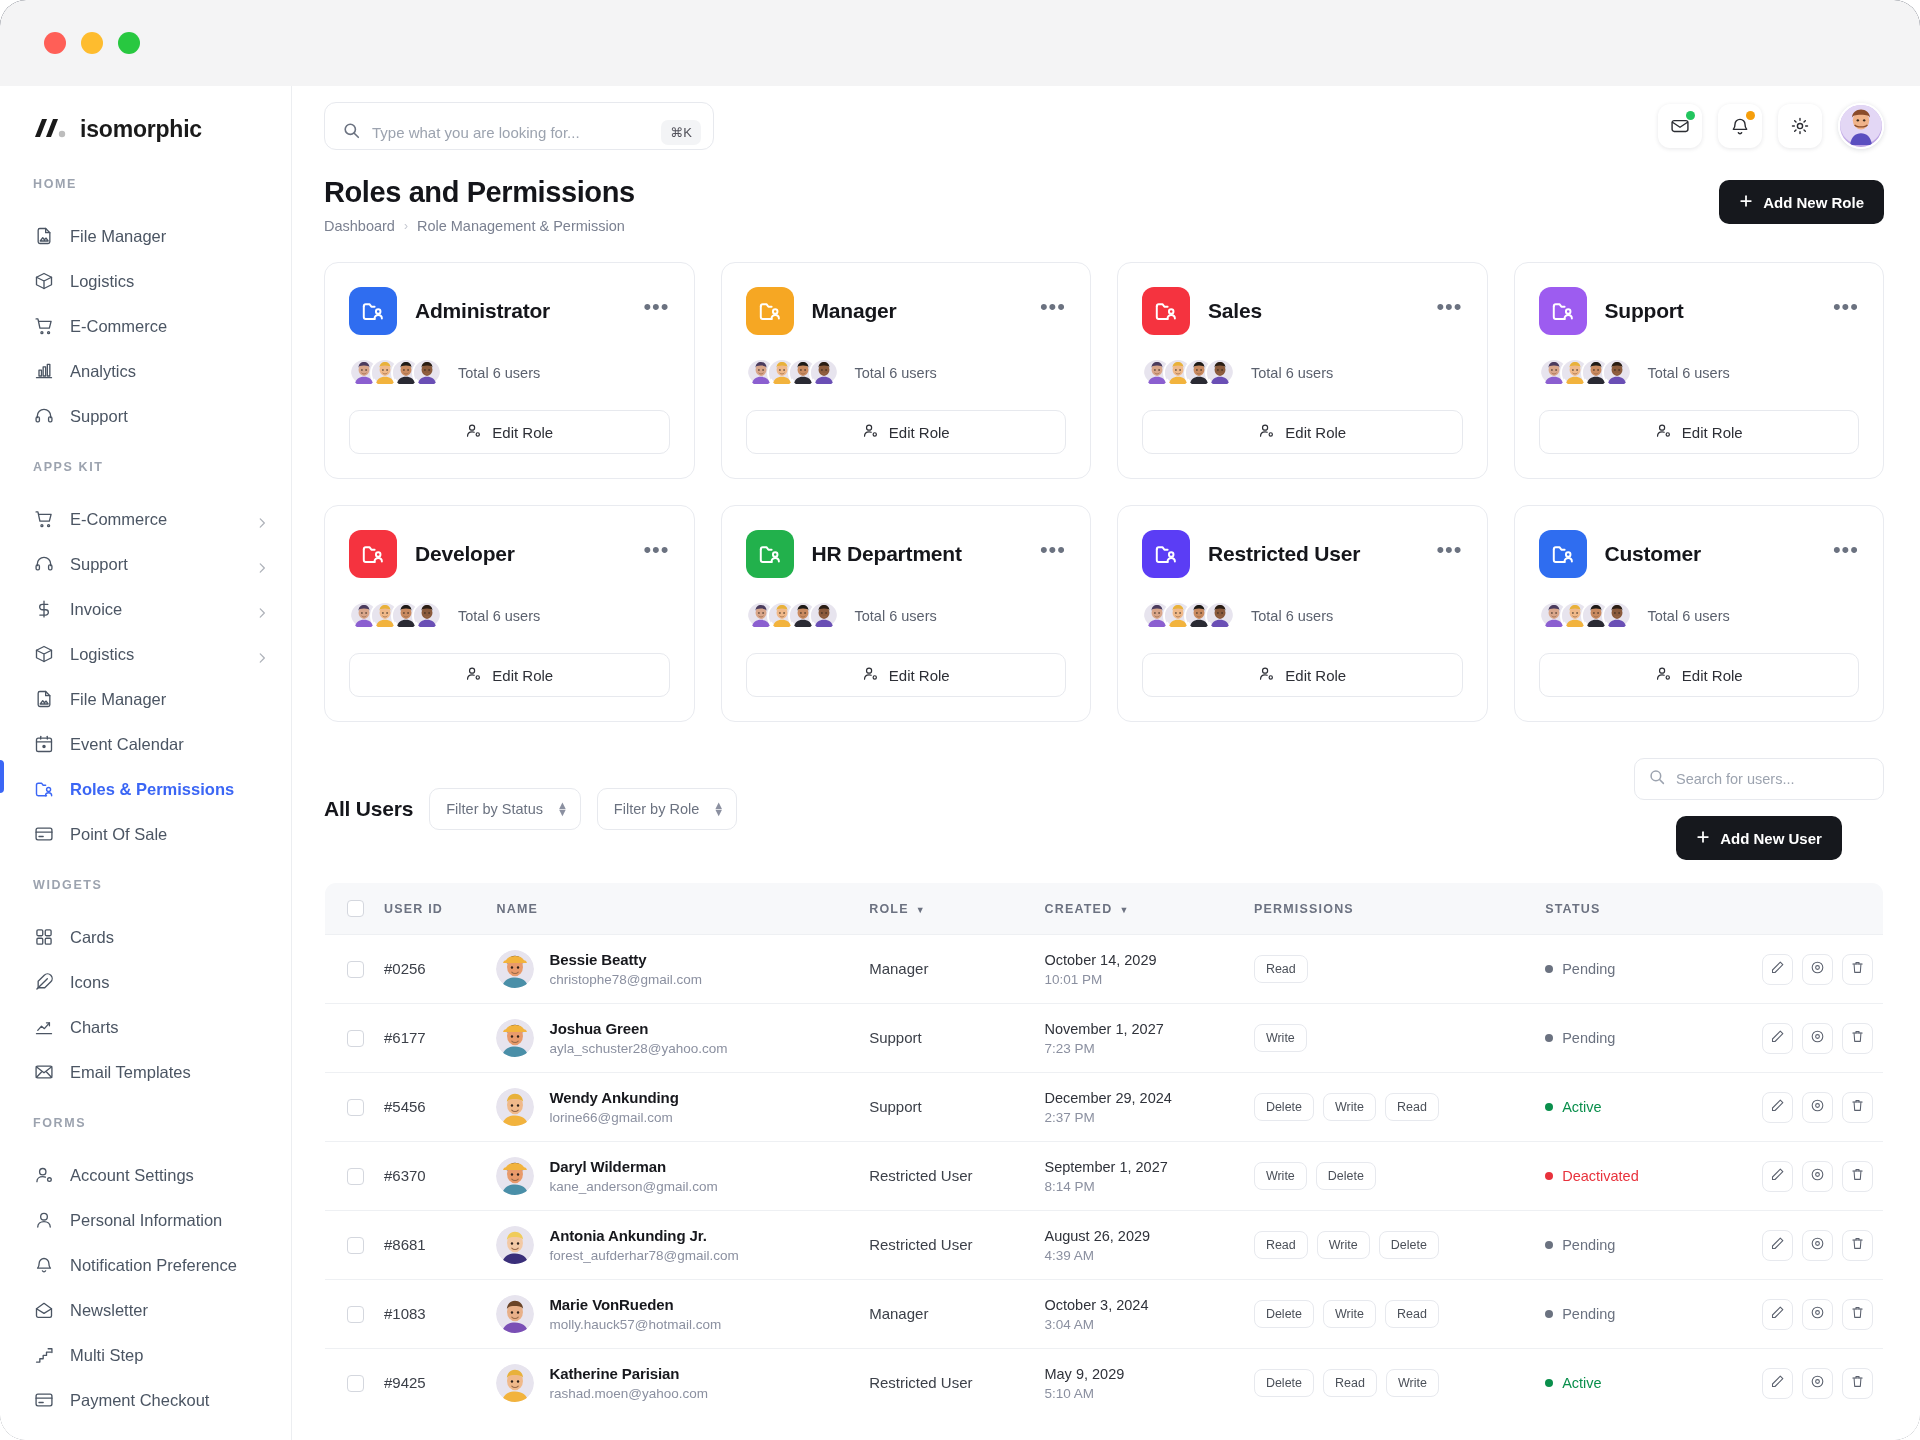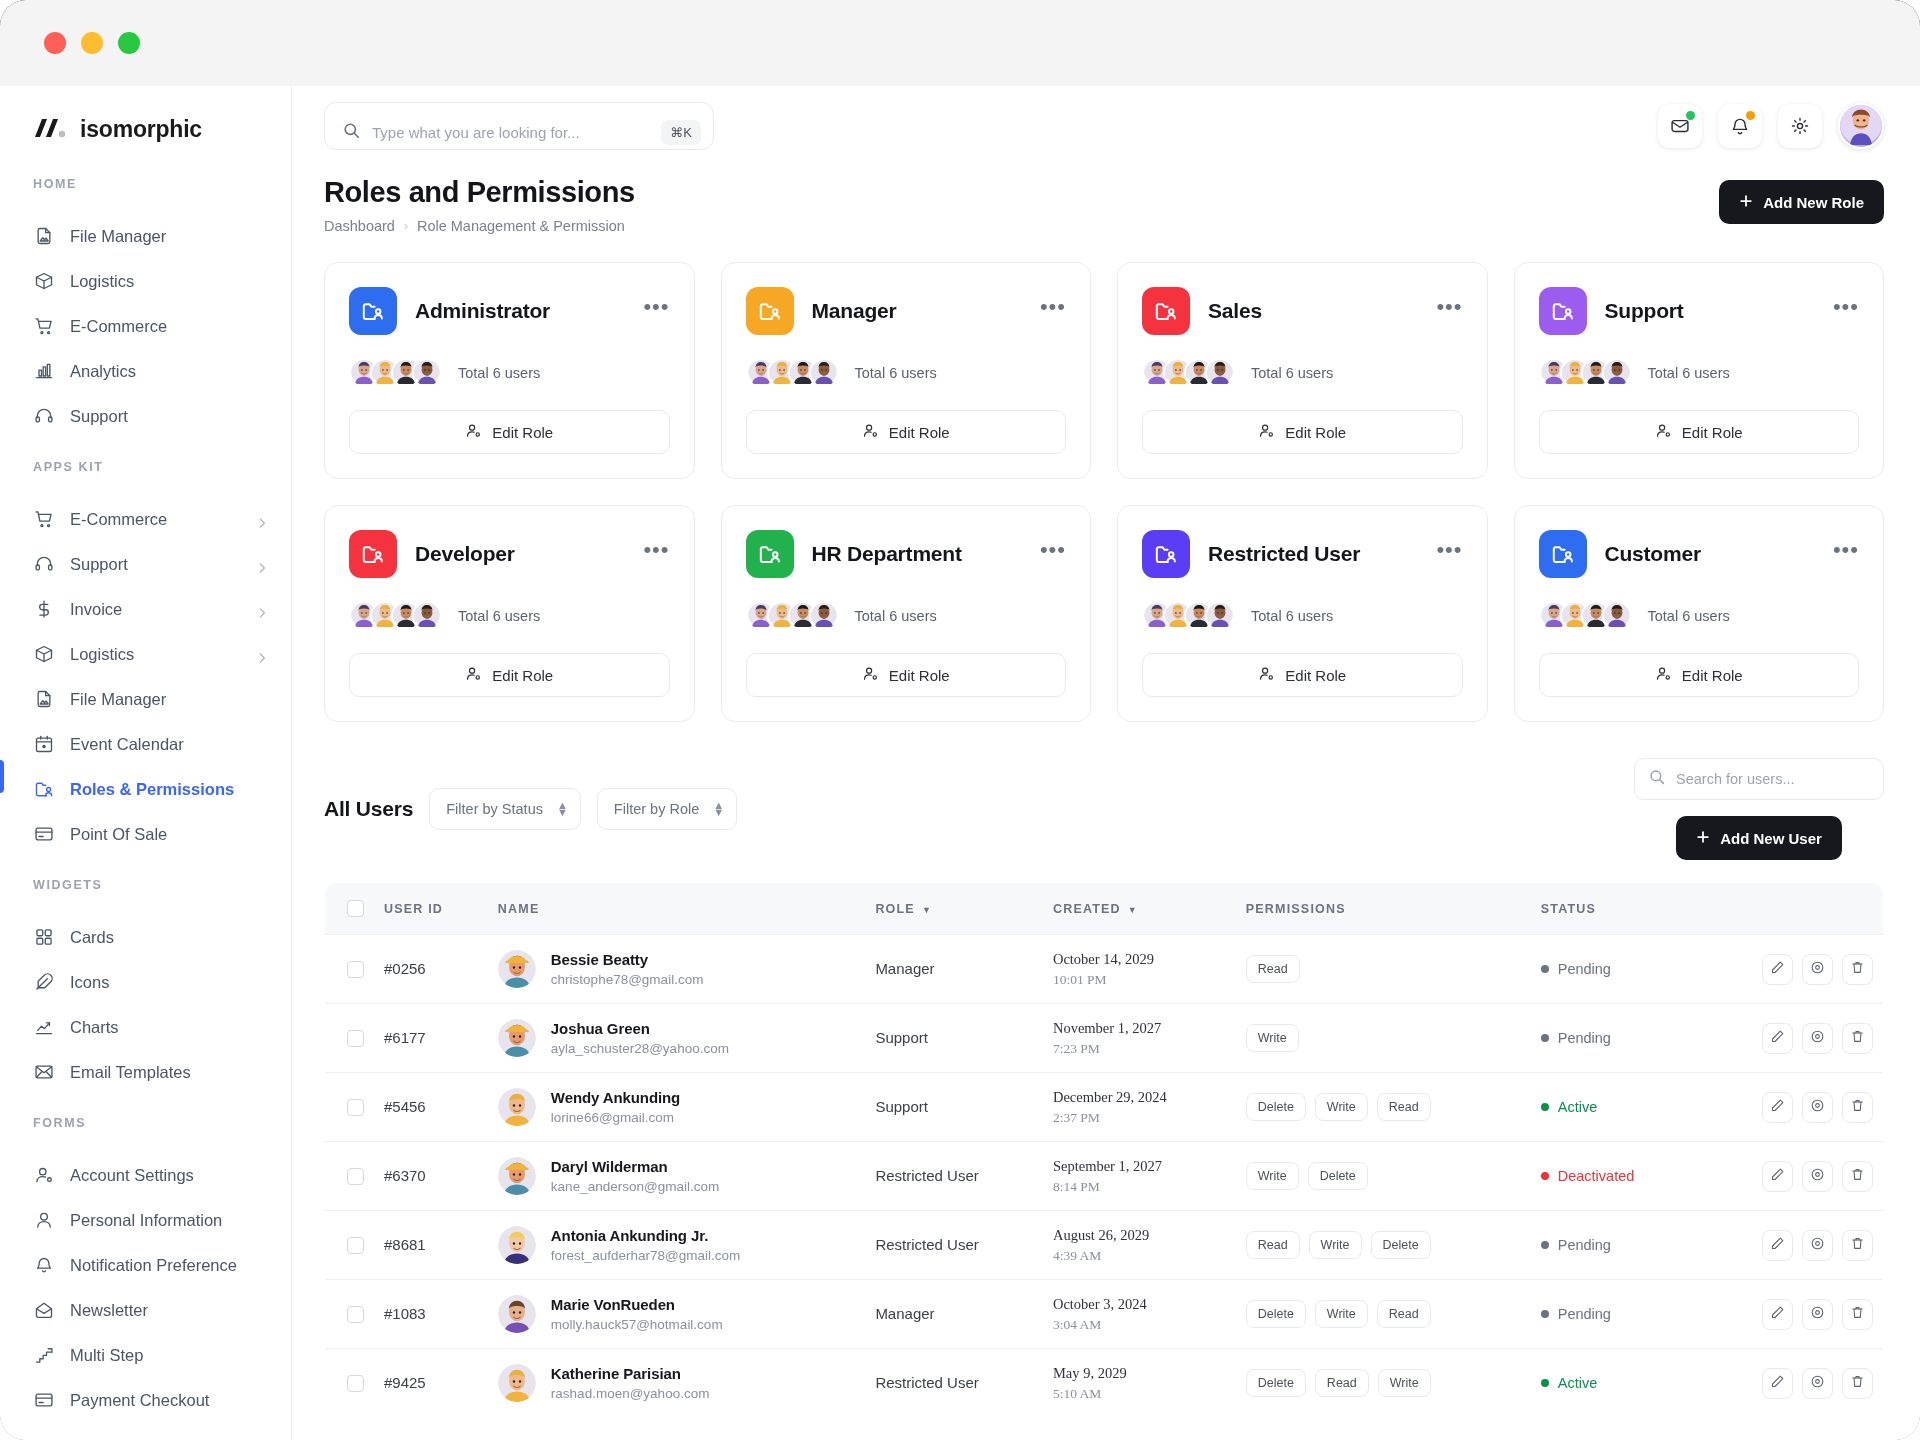--- a/index.html
+++ b/index.html
@@ -177,22 +177,22 @@
   }
   .uid { font-size: 15px; color: #3c4049; }
   .name-cell { display: flex; align-items: center; gap: 15px; }
   .row-av {
     width: 38px; height: 38px; border-radius: 50%; flex: 0 0 38px;
     display: flex; align-items: flex-end; justify-content: center; overflow: hidden;
   }
   .uname { font-size: 15px; font-weight: 700; color: #17181d; letter-spacing: -0.1px; }
   .uemail { font-size: 13.5px; color: #8b90a0; margin-top: 3px; }
   .role-txt { font-size: 15px; color: #3c4049; }
-  .cr-date { font-size: 14.5px; color: #2f323a; font-family: Liberation Serif, serif; }
-  .cr-time { font-size: 13.5px; color: #8b90a0; margin-top: 4px; font-family: Liberation Serif, serif; }
+  .cr-date { font-size: 14.5px; color: #2f323a; }
+  .cr-time { font-size: 13.5px; color: #8b90a0; margin-top: 4px; }
   .perms { display: flex; gap: 9px; }
   .perm-chip {
     border: 1px solid #e7e9ee; border-radius: 8px; padding: 6px 11px;
     font-size: 12.5px; color: #4b5059; background: #fff;
   }
   .status { display: flex; align-items: center; gap: 9px; font-size: 14.5px; }
   .sdot { width: 8px; height: 8px; border-radius: 50%; }
   .row-actions { display: flex; gap: 9px; justify-content: flex-end; }
   .act-btn {
     width: 31px; height: 31px; border: 1px solid #e7e9ee; border-radius: 8px;

